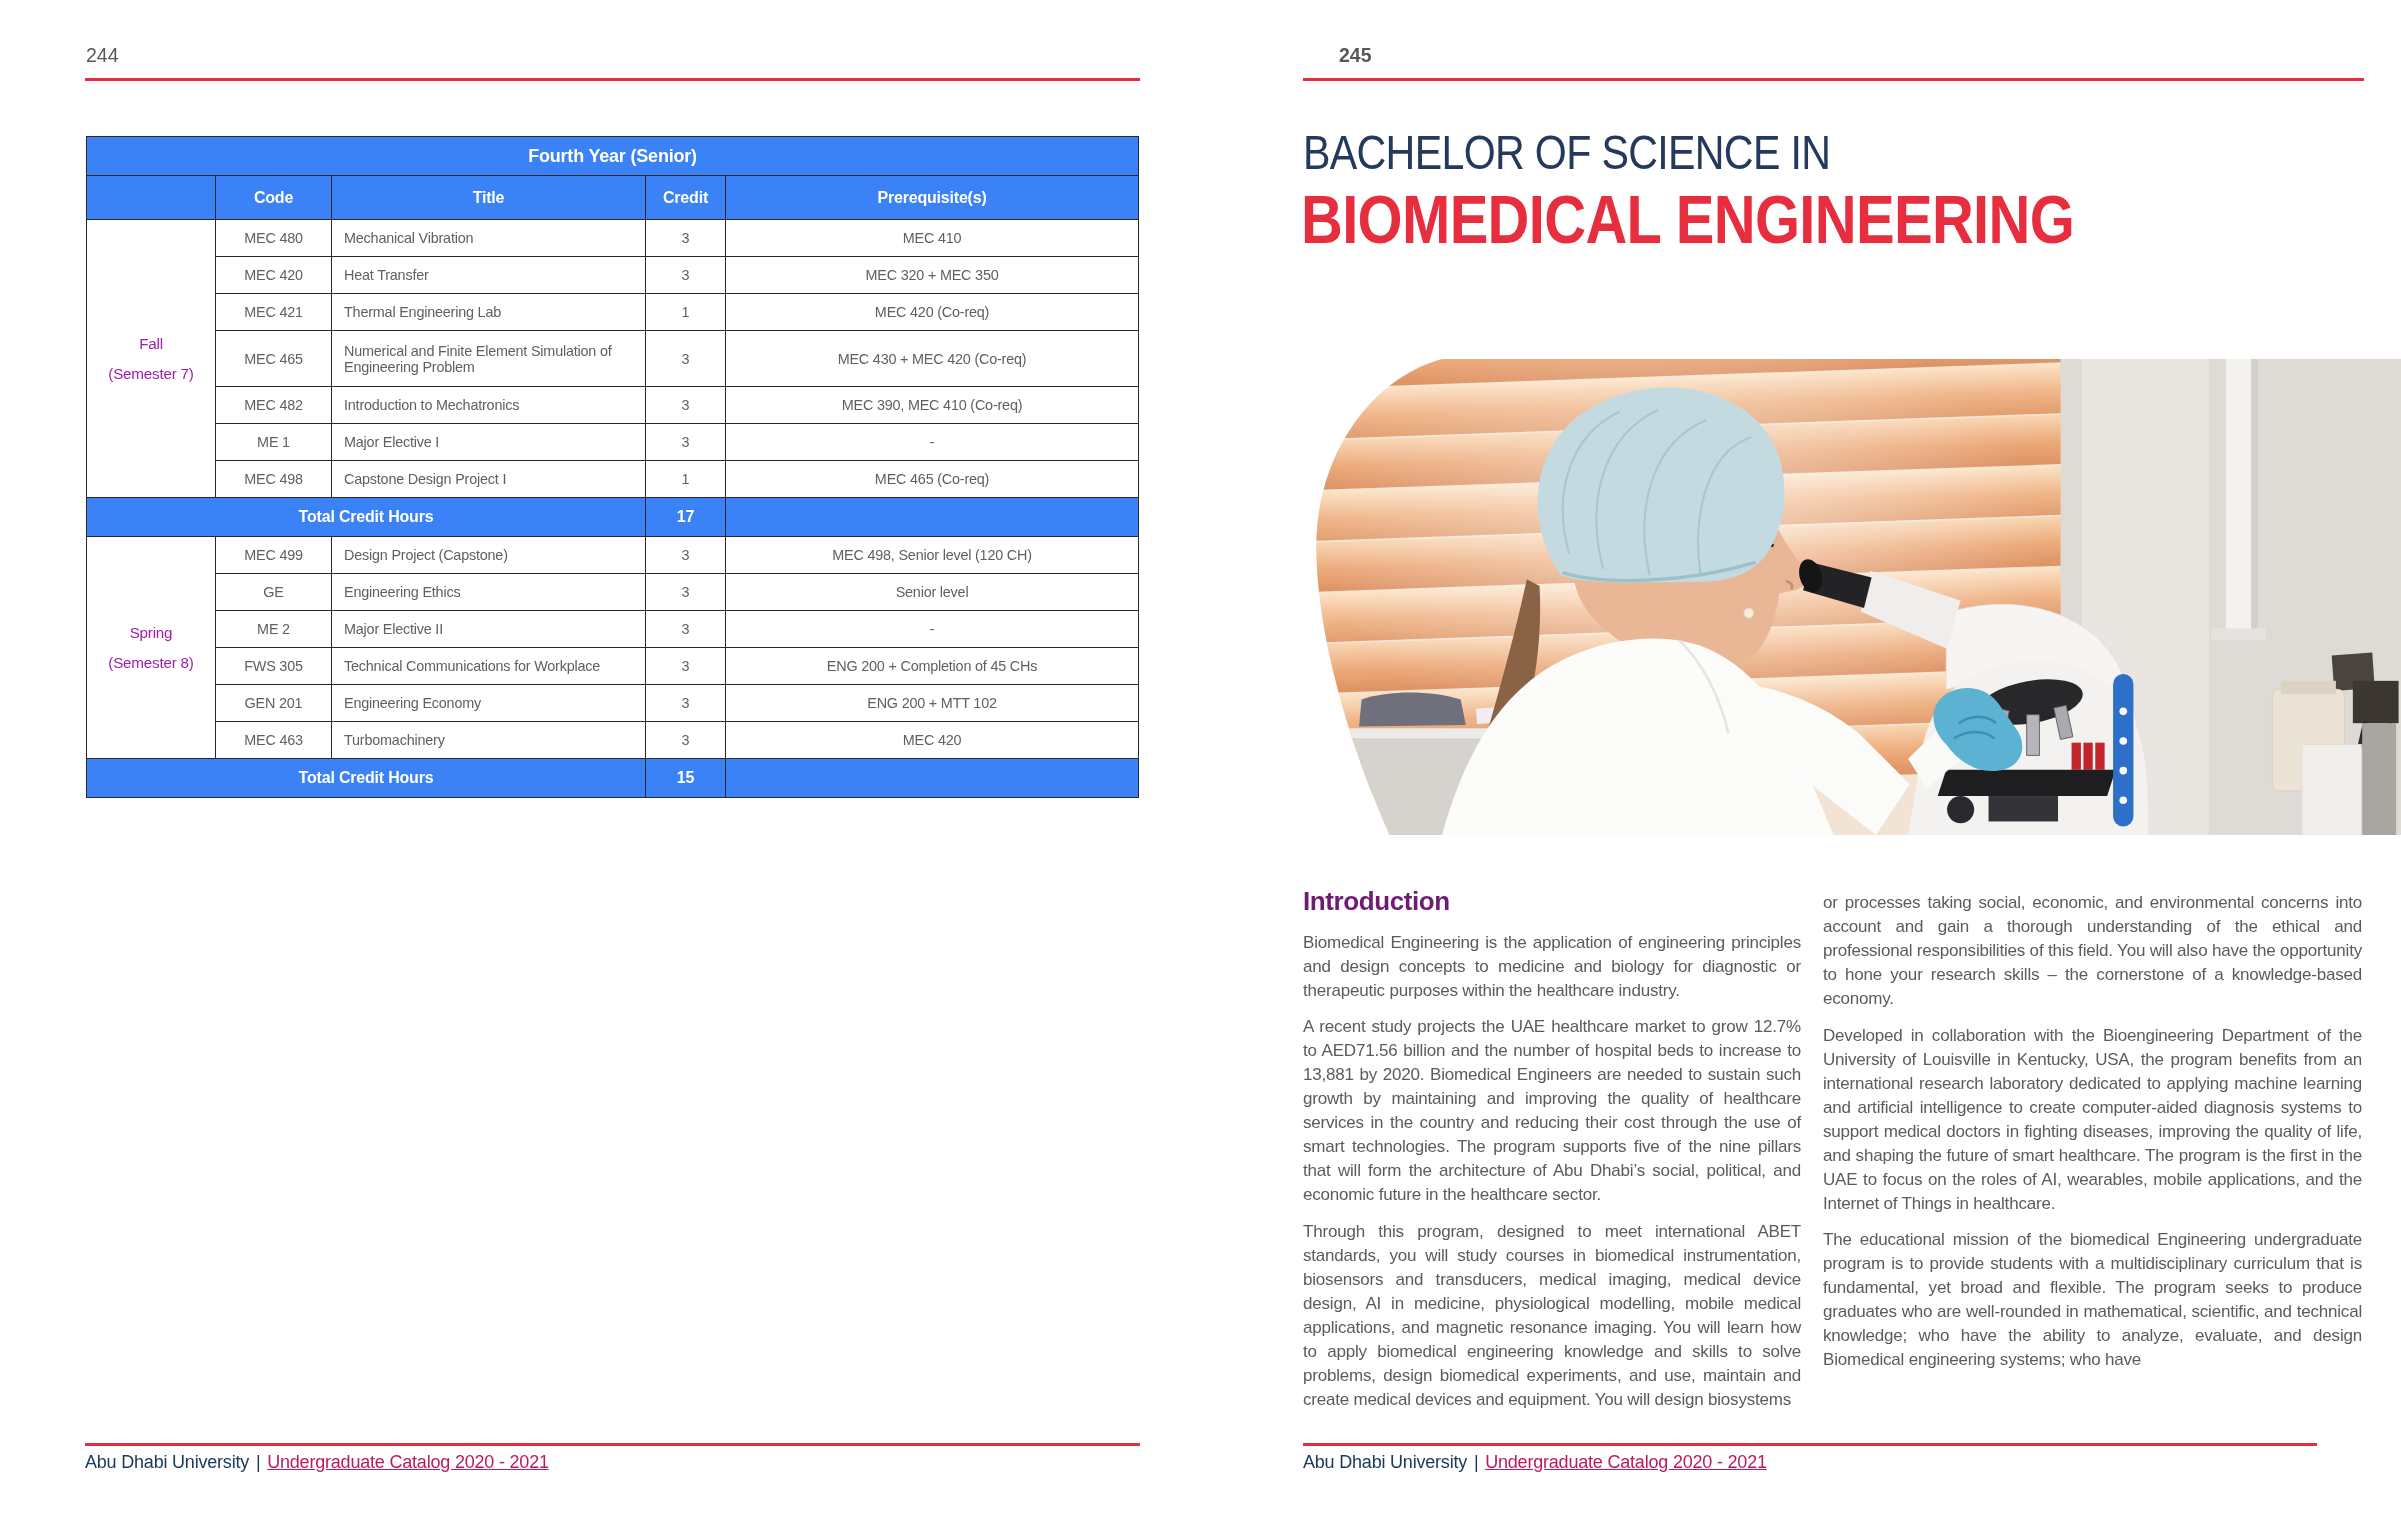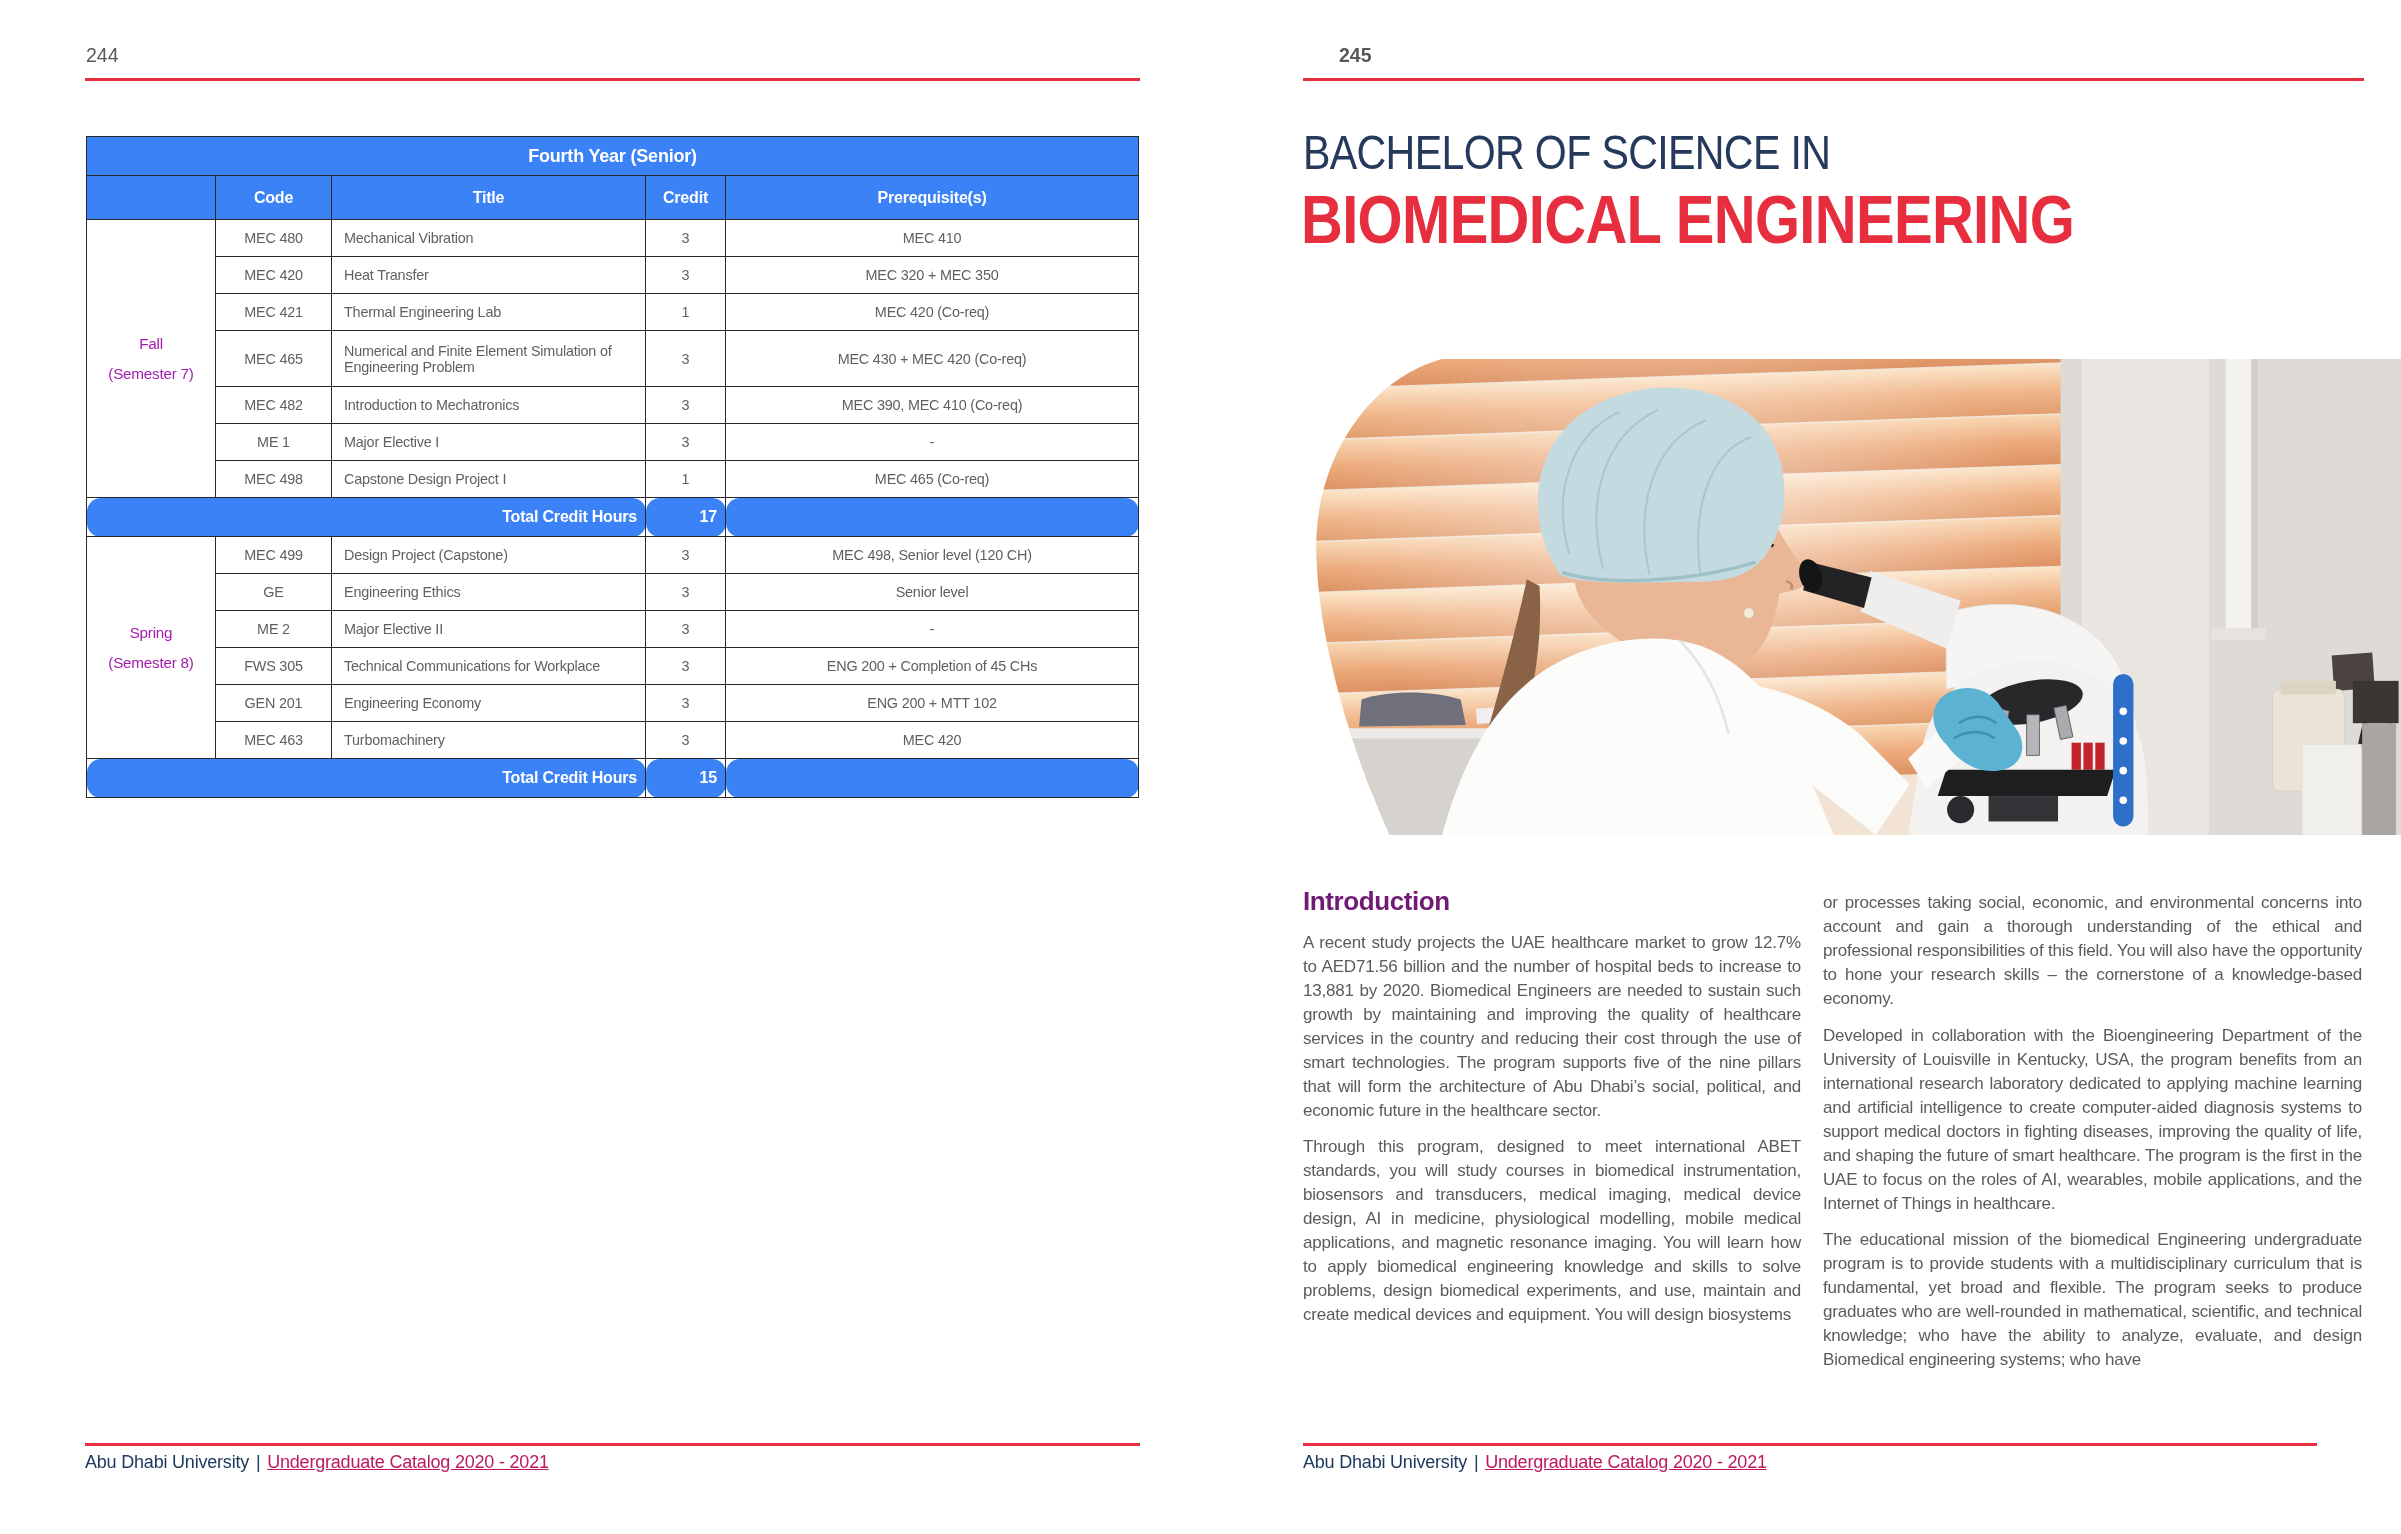--- a/index.html
+++ b/index.html
@@ -24,21 +24,21 @@
   #course-table thead .t-title{height:39px;font-size:18px;text-align:center;letter-spacing:-0.2px;}
   #course-table thead .t-cols th{height:41px;font-size:16px;text-align:center;letter-spacing:-0.2px;}
   #course-table td{font-size:14.4px;color:#5f6062;text-align:center;padding:2.5px 6.8px;letter-spacing:-0.2px;}
   #course-table td.title-cell{text-align:left;padding-left:12px;padding-right:8px;}
   #course-table tr.r44{height:37px;}
   #course-table tr.r66{height:56px;}
   #course-table tr.total{height:39px;}
   #course-table td.sem{font-size:15.2px;color:#a21caf;}
   #course-table td.sem .sem2{display:block;margin-top:13.6px;}
   #course-table td.sem .sem1{display:block;}
-  #course-table tr.total td{font-size:16px;text-align:right;padding:8px;border-radius:14px;}
+  #course-table tr.total td{font-size:16px;text-align:center;padding:8px;}
 
   
   .footer-text{font-size:18px;letter-spacing:-0.2px;white-space:nowrap;}
   .footer-text .uni{color:#1C3A60;}
   .footer-text .sep{color:#1C3A60;padding:0 6.8px;}
   .footer-text .cat{color:#be185d;text-decoration:underline;}
 
   
   #degree-title-1{
     left:1303px;top:124px;font-size:49px;color:#24395C;font-weight:normal;
@@ -303,20 +303,21 @@
         <path d="M700,472 L748,425 L777,460 L722,507 Z" fill="#fafaf9"></path>
         <path d="M745,455 C722,432 726,402 752,392 C772,384 794,390 806,406 L830,440 C840,458 834,478 815,484 C790,492 762,480 745,455 Z" fill="#5cb2d3"></path>
         <path d="M760,430 C775,420 792,420 804,430 M754,448 C770,438 790,438 802,448" stroke="#3d90b2" stroke-width="3" fill="none"></path>
       </g>
     </g>
   </svg>
 </div>
 
 <div class="abs textcol" id="col-1">
   <h3>Introduction</h3>
+  <p>Biomedical Engineering is the application of engineering principles and design concepts to medicine and biology for diagnostic or therapeutic purposes within the healthcare industry.</p>
   <p>A recent study projects the UAE healthcare market to grow 12.7% to AED71.56 billion and the number of hospital beds to increase to 13,881 by 2020. Biomedical Engineers are needed to sustain such growth by maintaining and improving the quality of healthcare services in the country and reducing their cost through the use of smart technologies. The program supports five of the nine pillars that will form the architecture of Abu Dhabi’s social, political, and economic future in the healthcare sector.</p>
   <p>Through this program, designed to meet international ABET standards, you will study courses in biomedical instrumentation, biosensors and transducers, medical imaging, medical device design, AI in medicine, physiological modelling, mobile medical applications, and magnetic resonance imaging. You will learn how to apply biomedical engineering knowledge and skills to solve problems, design biomedical experiments, and use, maintain and create medical devices and equipment. You will design biosystems</p>
 </div>
 
 <div class="abs textcol" id="col-2">
   <p>or processes taking social, economic, and environmental concerns into account and gain a thorough understanding of the ethical and professional responsibilities of this field. You will also have the opportunity to hone your research skills – the cornerstone of a knowledge-based economy.</p>
   <p>Developed in collaboration with the Bioengineering Department of the University of Louisville in Kentucky, USA, the program benefits from an international research laboratory dedicated to applying machine learning and artificial intelligence to create computer-aided diagnosis systems to support medical doctors in fighting diseases, improving the quality of life, and shaping the future of smart healthcare. The program is the first in the UAE to focus on the roles of AI, wearables, mobile applications, and the Internet of Things in healthcare.</p>
   <p>The educational mission of the biomedical Engineering undergraduate program is to provide students with a multidisciplinary curriculum that is fundamental, yet broad and flexible. The program seeks to produce graduates who are well-rounded in mathematical, scientific, and technical knowledge; who have the ability to analyze, evaluate, and design Biomedical engineering systems; who have</p>
 </div>
 

